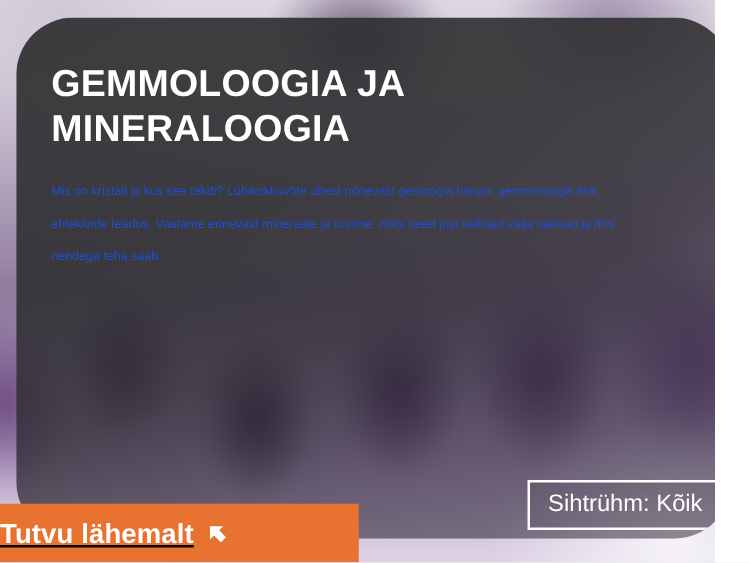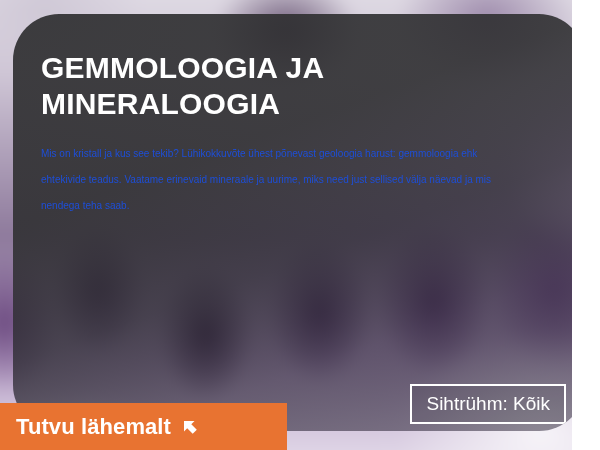--- a/index.html
+++ b/index.html
@@ -85,21 +85,21 @@
     color: #1d4ed8;
     font-size: 10px;
     line-height: 26px;
     font-weight: normal;
     max-width: 452px;
   }
 
   
   .badges {
     position: absolute;
-    right: 19px;
+    right: 7px;
     bottom: 7px;
     display: flex;
     flex-direction: column;
     align-items: flex-end;
     gap: 9px;
   }
   .badge {
     border: 2px solid #ffffff;
     color: #ffffff;
     font-size: 19px;
@@ -113,21 +113,21 @@
   .cta {
     position: absolute;
     left: 0;
     top: 403px;
     width: 287px;
     height: 47px;
     background: #e87331;
     display: flex;
     align-items: center;
     box-sizing: border-box;
-    padding-left: 16px;
+    text-decoration: underline;
   }
   .cta-label {
     color: #ffffff;
     font-size: 22px;
     line-height: 22px;
     font-weight: bold;
     letter-spacing: 0.1px;
   }
   .cta-arrow {
     margin-left: 9px;

